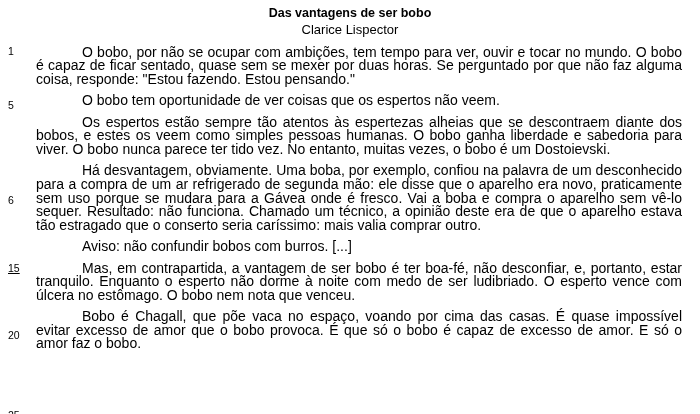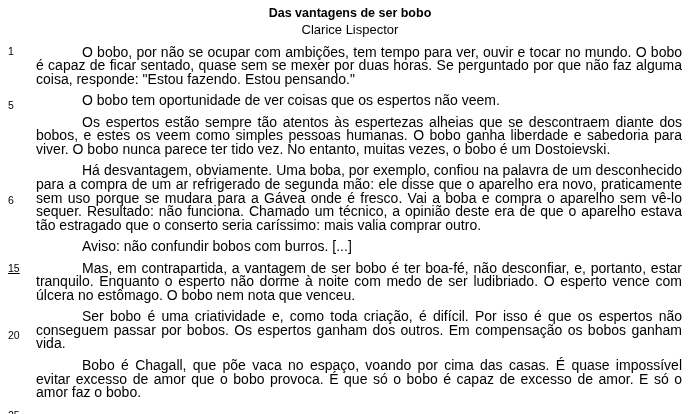--- a/index.html
+++ b/index.html
@@ -88,18 +88,17 @@
       <span style="top:364px;">25</span>
     </div>
 
     <div class="text-col">
       <p class="para">O bobo, por não se ocupar com ambições, tem tempo para ver, ouvir e tocar no mundo. O bobo é capaz de ficar sentado, quase sem se mexer por duas horas. Se perguntado por que não faz alguma coisa, responde: "Estou fazendo. Estou pensando."</p>
       <p class="para">O bobo tem oportunidade de ver coisas que os espertos não veem.</p>
       <p class="para">Os espertos estão sempre tão atentos às espertezas alheias que se descontraem diante dos bobos, e estes os veem como simples pessoas humanas. O bobo ganha liberdade e sabedoria para viver. O bobo nunca parece ter tido vez. No entanto, muitas vezes, o bobo é um Dostoievski.</p>
       <p class="para">Há desvantagem, obviamente. Uma bobа, por exemplo, confiou na palavra de um desconhecido para a compra de um ar refrigerado de segunda mão: ele disse que o aparelho era novo, praticamente sem uso porque se mudara para a Gávea onde é fresco. Vai a boba e compra o aparelho sem vê-lo sequer. Resultado: não funciona. Chamado um técnico, a opinião deste era de que o aparelho estava tão estragado que o conserto seria caríssimo: mais valia comprar outro.</p>
       <p class="para">Aviso: não confundir bobos com burros. [...]</p>
       <p class="para">Mas, em contrapartida, a vantagem de ser bobo é ter boa-fé, não desconfiar, e, portanto, estar tranquilo. Enquanto o esperto não dorme à noite com medo de ser ludibriado. O esperto vence com úlcera no estômago. O bobo nem nota que venceu.</p>
-      <p class="para">Ser bobo é uma criatividade e, como toda criação, é difícil. Por isso é que os espertos não conseguem passar por bobos. Os espertos ganham dos outros. Em compensação os bobos ganham vida.</p>
       <p class="para">Bobo é Chagall, que põe vaca no espaço, voando por cima das casas. É quase impossível evitar excesso de amor que o bobo provoca. É que só o bobo é capaz de excesso de amor. E só o amor faz o bobo.</p>
     </div>
 
   </div>
 </div>
 
 </body></html>

